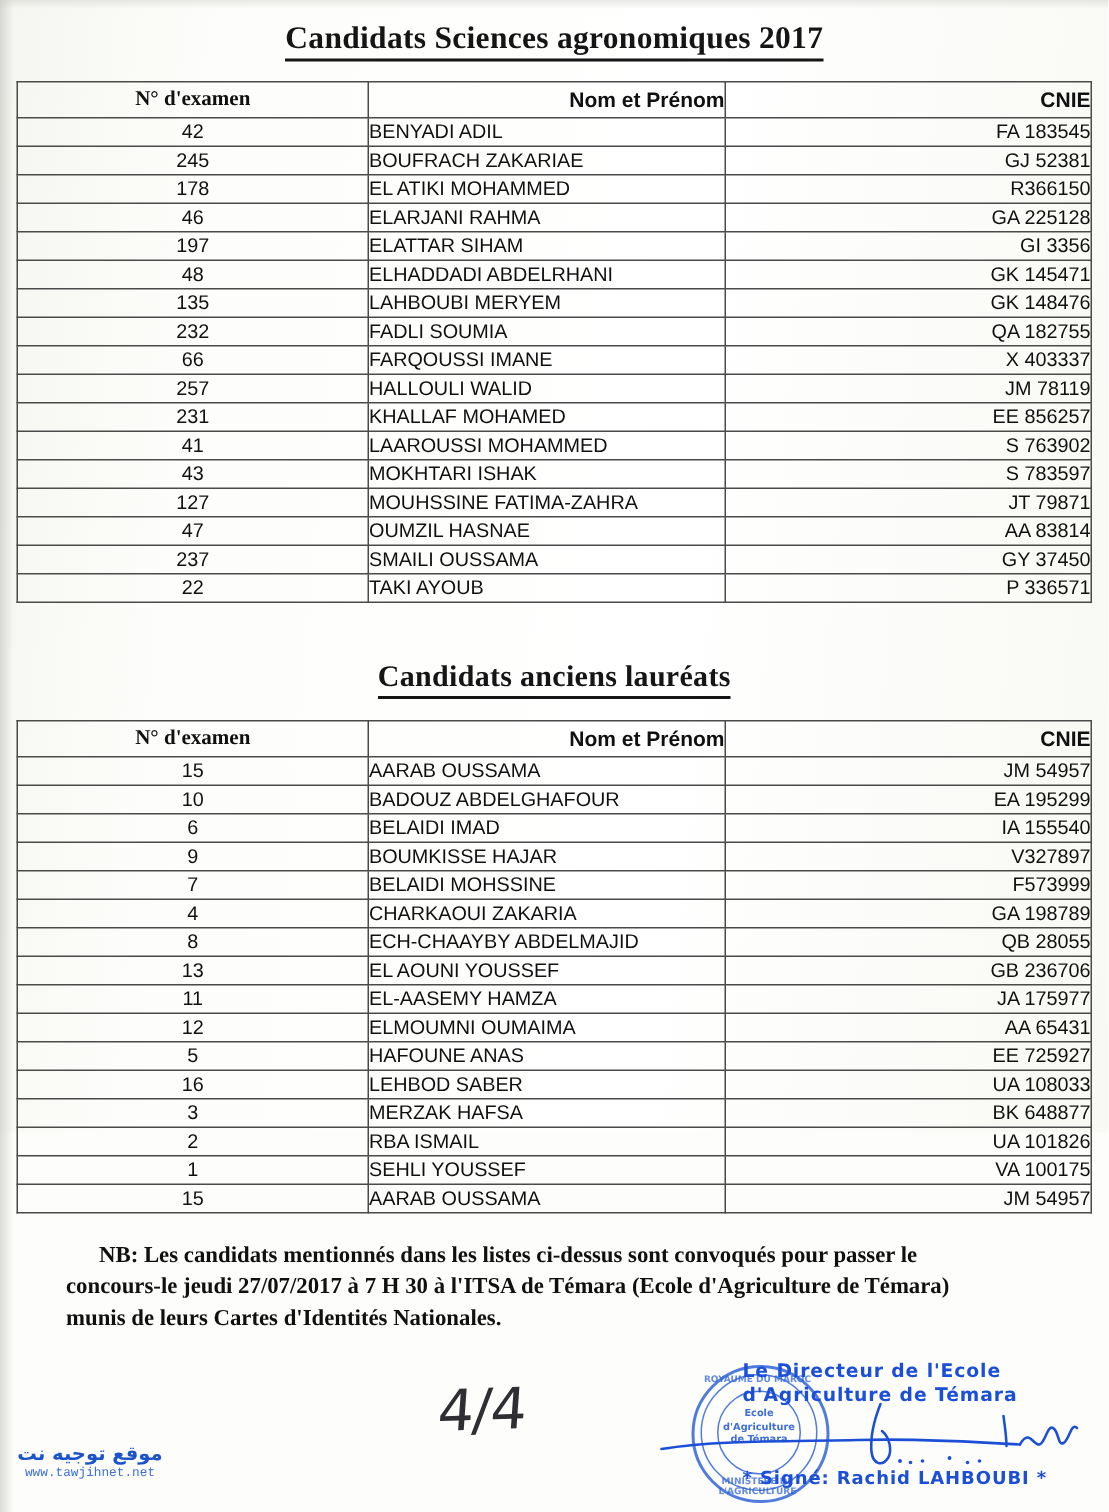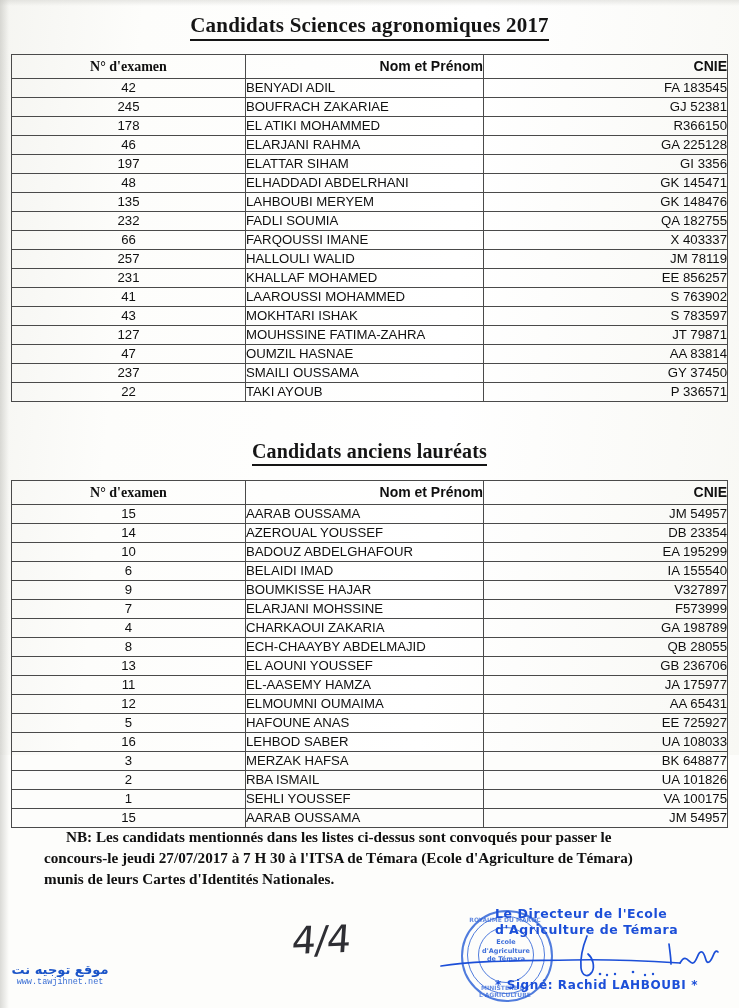--- a/index.html
+++ b/index.html
@@ -359,42 +359,37 @@
           <th class="h-cnie">CNIE</th>
         </tr>
       </thead>
       <tbody>
           <tr>
             <td class="c-num">15</td>
             <td class="c-name">AARAB OUSSAMA</td>
             <td class="c-cnie">JM 54957</td>
           </tr>
           <tr>
-            <td class="c-num">14</td>
-            <td class="c-name">AZEROUAL YOUSSEF</td>
-            <td class="c-cnie">DB 23354</td>
-          </tr>
-          <tr>
             <td class="c-num">10</td>
             <td class="c-name">BADOUZ ABDELGHAFOUR</td>
             <td class="c-cnie">EA 195299</td>
           </tr>
           <tr>
             <td class="c-num">6</td>
             <td class="c-name">BELAIDI IMAD</td>
             <td class="c-cnie">IA 155540</td>
           </tr>
           <tr>
             <td class="c-num">9</td>
             <td class="c-name">BOUMKISSE HAJAR</td>
             <td class="c-cnie">V327897</td>
           </tr>
           <tr>
             <td class="c-num">7</td>
-            <td class="c-name">ELARJANI MOHSSINE</td>
+            <td class="c-name">BELAIDI MOHSSINE</td>
             <td class="c-cnie">F573999</td>
           </tr>
           <tr>
             <td class="c-num">4</td>
             <td class="c-name">CHARKAOUI ZAKARIA</td>
             <td class="c-cnie">GA 198789</td>
           </tr>
           <tr>
             <td class="c-num">8</td>
             <td class="c-name">ECH-CHAAYBY ABDELMAJID</td>

